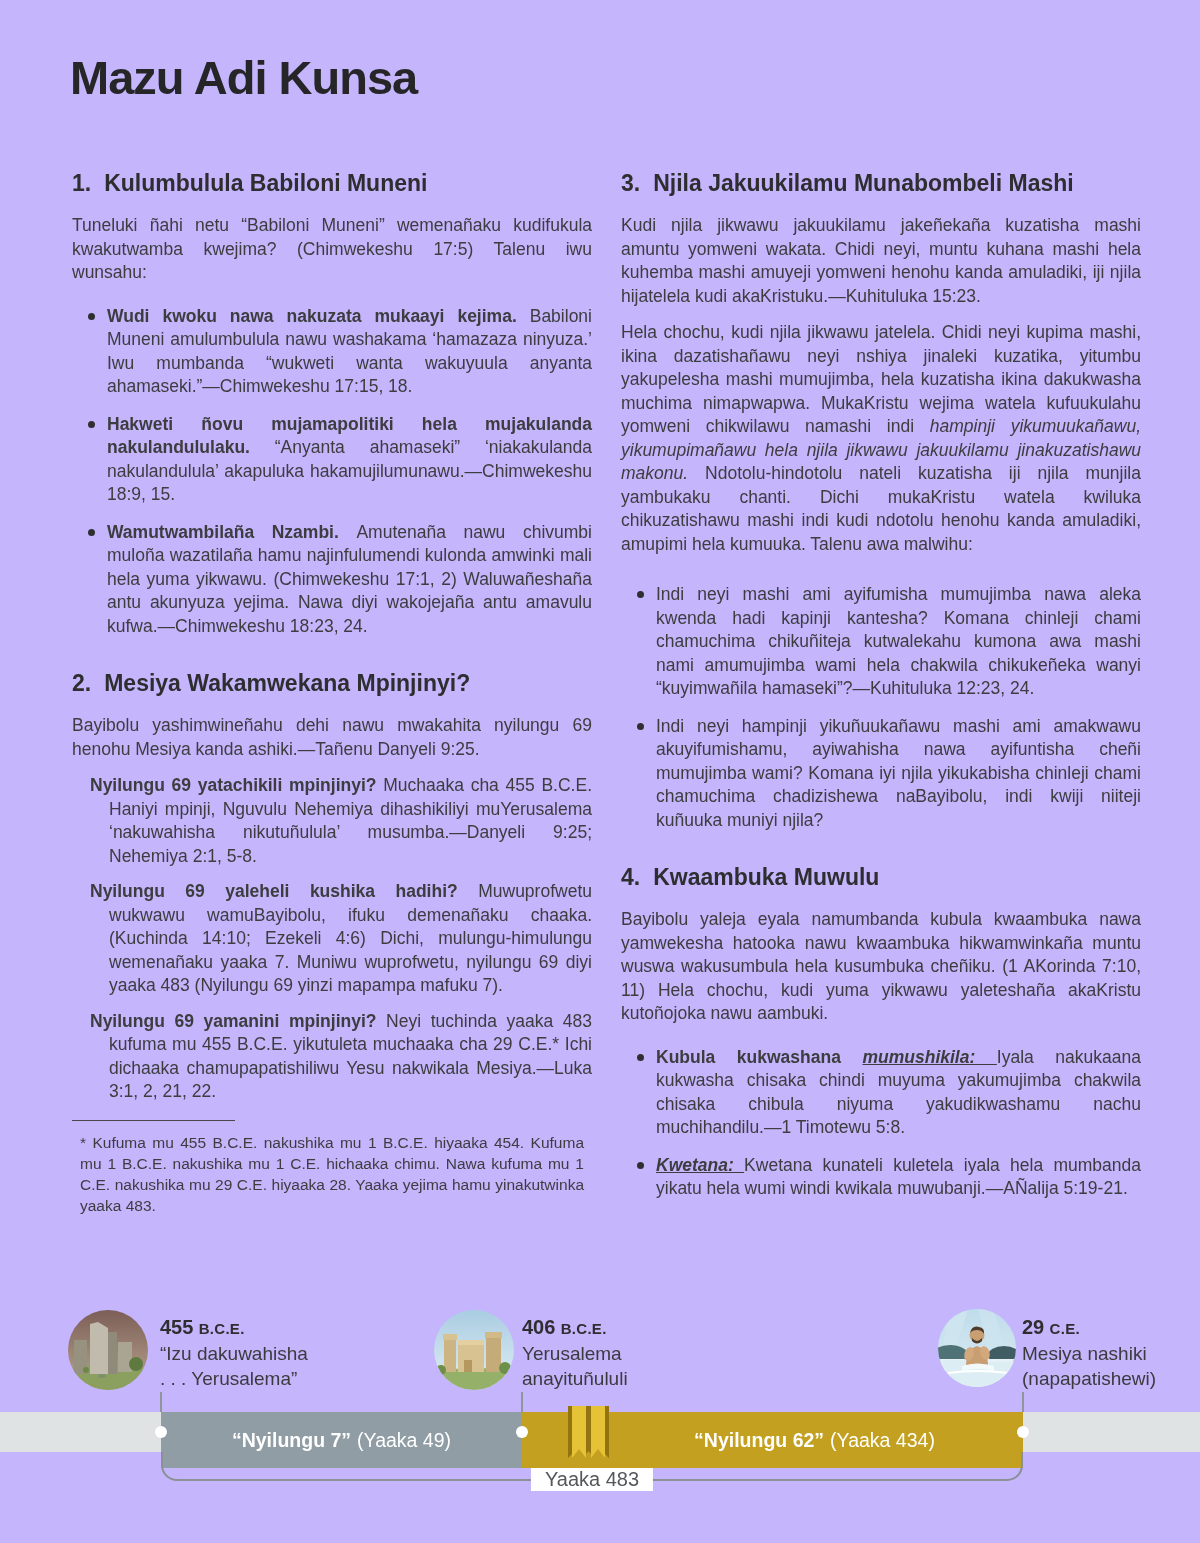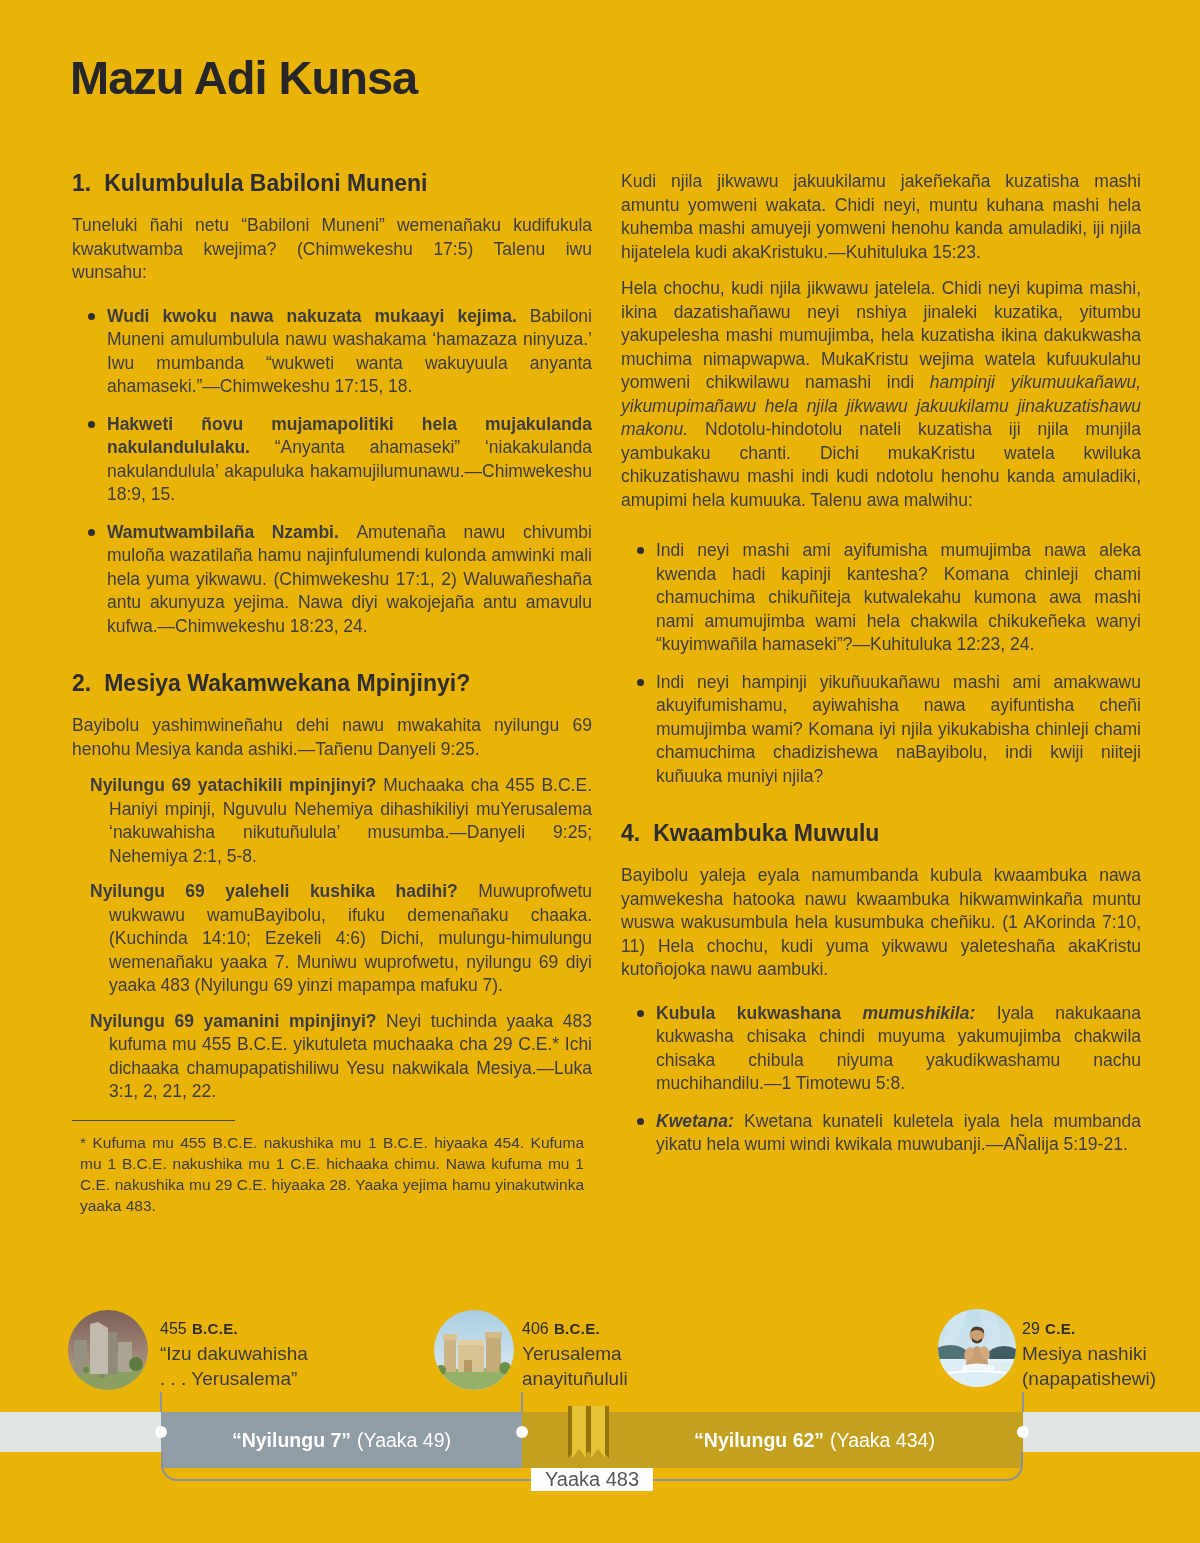--- a/index.html
+++ b/index.html
@@ -1,17 +1,17 @@
 <!DOCTYPE html>
 <html><head>
 <meta charset="utf-8">
 <style>
   html,body { margin:0; padding:0; background:#ffffff; }
   .page {
-    position:relative; width:1200px; height:1543px; background:#eab308;
+    position:relative; width:1200px; height:1543px; background:#c4b5fd;
     font-family:"Liberation Sans", sans-serif; color:#3d3d3f; overflow:hidden;
   }
   .doc-title {
     position:absolute; left:70px; top:50px; font-size:47px; font-weight:700;
     letter-spacing:-1px; color:#262628;
   }
   .col { position:absolute; top:170px; width:520px; }
   .col-left { left:72px; }
   .col-right { left:621px; }
 
@@ -31,39 +31,39 @@
     border-radius:50%; background:#2f2f31;
   }
   ul.mt { margin-top:27px; }
 
   p.subpara {
     font-size:17.5px; line-height:23.5px; text-align:justify;
     margin:0 0 12px 0; padding-left:37px; text-indent:-19px;
   }
   .b  { font-weight:700; }
   .i  { font-style:italic; }
-  .bi { font-weight:700; font-style:italic; }
+  .bi { font-weight:700; font-style:italic;text-decoration:underline; }
 
   .fnrule { width:163px; border:none; border-top:1.7px solid #48484a; margin:16px 0 11px 0; }
   p.footnote { font-size:15.5px; line-height:21px; text-align:justify; margin:8px; }
 
   
   .tl-strip { position:absolute; left:0; top:1412px; width:1200px; height:40px; background:#e0e3e4; }
   .tl-bar {
     position:absolute; top:1412px; height:56px; display:flex; align-items:center;
     justify-content:center; color:#ffffff; font-size:19.5px; white-space:nowrap; box-sizing:border-box;
   }
   .tl-bar-gray { left:161px; width:361px; background:#919da5; }
   .tl-bar-gold { left:522px; width:501px; background:#c3a01f; padding-left:84px; }
   .tl-bar .b { margin-right:6px; }
   .tl-break { position:absolute; left:558px; top:1404px; }
   .tl-dot { position:absolute; top:1426px; width:12px; height:12px; border-radius:50%; background:#ffffff; }
   .tl-tick { position:absolute; top:1392px; width:2px; height:20px; background:#8f9598; }
   .tl-ev { position:absolute; top:1315px; font-size:19px; line-height:25px; color:#3b3b3d; }
-  .tl-ev .yr  { font-size:16px; font-weight:400; color:#2e2e30;margin-top:24px; }
+  .tl-ev .yr  { font-size:20px; font-weight:700; color:#2e2e30;margin-top:24px; }
   .tl-ev .era { font-size:15px; font-weight:700; color:#2e2e30; letter-spacing:.3px; }
   .tl-img { position:absolute; top:1310px; }
   .bracket {
     position:absolute; left:161px; top:1452px; width:862px; height:29px; box-sizing:border-box;
     border-left:2px solid #8a9094; border-right:2px solid #8a9094; border-bottom:2px solid #8a9094;
     border-radius:0 0 16px 16px;
   }
   .bracket-label {
     position:absolute; left:50%; bottom:-12px; transform:translateX(-50%);
     background:#ffffff; padding:0 14px; font-size:20px; font-weight:400; color:#55585a; white-space:nowrap;
@@ -93,20 +93,21 @@
     <p class="subpara"><span class="b">Nyilungu 69 yatachikili mpinjinyi? </span><span>Muchaaka cha 455 B.C.E. Haniyi mpinji, Nguvulu Nehemiya dihashikiliyi muYerusalema ‘nakuwahisha nikutuñulula’ musumba.—Danyeli 9:25; Nehemiya 2:1, 5-8.</span></p>
     <p class="subpara"><span class="b">Nyilungu 69 yaleheli kushika hadihi? </span><span>Muwuprofwetu wukwawu wamuBayibolu, ifuku demenañaku chaaka. (Kuchinda 14:10; Ezekeli 4:6) Dichi, mulungu-himulungu wemenañaku yaaka 7. Muniwu wuprofwetu, nyilungu 69 diyi yaaka 483 (Nyilungu 69 yinzi mapampa mafuku 7).</span></p>
     <p class="subpara"><span class="b">Nyilungu 69 yamanini mpinjinyi? </span><span>Neyi tuchinda yaaka 483 kufuma mu 455 B.C.E. yikutuleta muchaaka cha 29 C.E.* Ichi dichaaka chamupapatishiliwu Yesu nakwikala Mesiya.—Luka 3:1, 2, 21, 22.</span></p>
 
     <hr class="fnrule">
     <p class="footnote">* Kufuma mu 455 B.C.E. nakushika mu 1 B.C.E. hiyaaka 454. Kufuma mu 1 B.C.E. nakushika mu 1 C.E. hichaaka chimu. Nawa kufuma mu 1 C.E. nakushika mu 29 C.E. hiyaaka 28. Yaaka yejima hamu yinakutwinka yaaka 483.</p>
   </div>
 
   <div class="col col-right">
 
+    <h2 class="sec"><span class="num">3.</span><span>Njila Jakuukilamu Munabombeli Mashi</span></h2>
     <p class="body">Kudi njila jikwawu jakuukilamu jakeñekaña kuzatisha mashi amuntu yomweni wakata. Chidi neyi, muntu kuhana mashi hela kuhemba mashi amuyeji yomweni henohu kanda amuladiki, iji njila hijatelela kudi akaKristuku.—Kuhituluka 15:23.</p>
     <p class="body"><span>Hela chochu, kudi njila jikwawu jatelela. Chidi neyi kupima mashi, ikina dazatishañawu neyi nshiya jinaleki kuzatika, yitumbu yakupelesha mashi mumujimba, hela kuzatisha ikina dakukwasha muchima nimapwapwa. MukaKristu wejima watela kufuukulahu yomweni chikwilawu namashi indi </span><span class="i">hampinji yikumuukañawu, yikumupimañawu hela njila jikwawu jakuukilamu jinakuzatishawu makonu.</span><span> Ndotolu-hindotolu nateli kuzatisha iji njila munjila yambukaku chanti. Dichi mukaKristu watela kwiluka chikuzatishawu mashi indi kudi ndotolu henohu kanda amuladiki, amupimi hela kumuuka. Talenu awa malwihu:</span></p>
 
     <ul class="bul mt">
       <li><span>Indi neyi mashi ami ayifumisha mumujimba nawa aleka kwenda hadi kapinji kantesha? Komana chinleji chami chamuchima chikuñiteja kutwalekahu kumona awa mashi nami amumujimba wami hela chakwila chikukeñeka wanyi “kuyimwañila hamaseki”?—Kuhituluka 12:23, 24.</span></li>
       <li><span>Indi neyi hampinji yikuñuukañawu mashi ami amakwawu akuyifumishamu, ayiwahisha nawa ayifuntisha cheñi mumujimba wami? Komana iyi njila yikukabisha chinleji chami chamuchima chadizishewa naBayibolu, indi kwiji niiteji kuñuuka muniyi njila?</span></li>
     </ul>
 
     <h2 class="sec mt"><span class="num">4.</span><span>Kwaambuka Muwulu</span></h2>
     <p class="body">Bayibolu yaleja eyala namumbanda kubula kwaambuka nawa yamwekesha hatooka nawu kwaambuka hikwamwinkaña muntu wuswa wakusumbula hela kusumbuka cheñiku. (1 AKorinda 7:10, 11) Hela chochu, kudi yuma yikwawu yaleteshaña akaKristu kutoñojoka nawu aambuki.</p>

